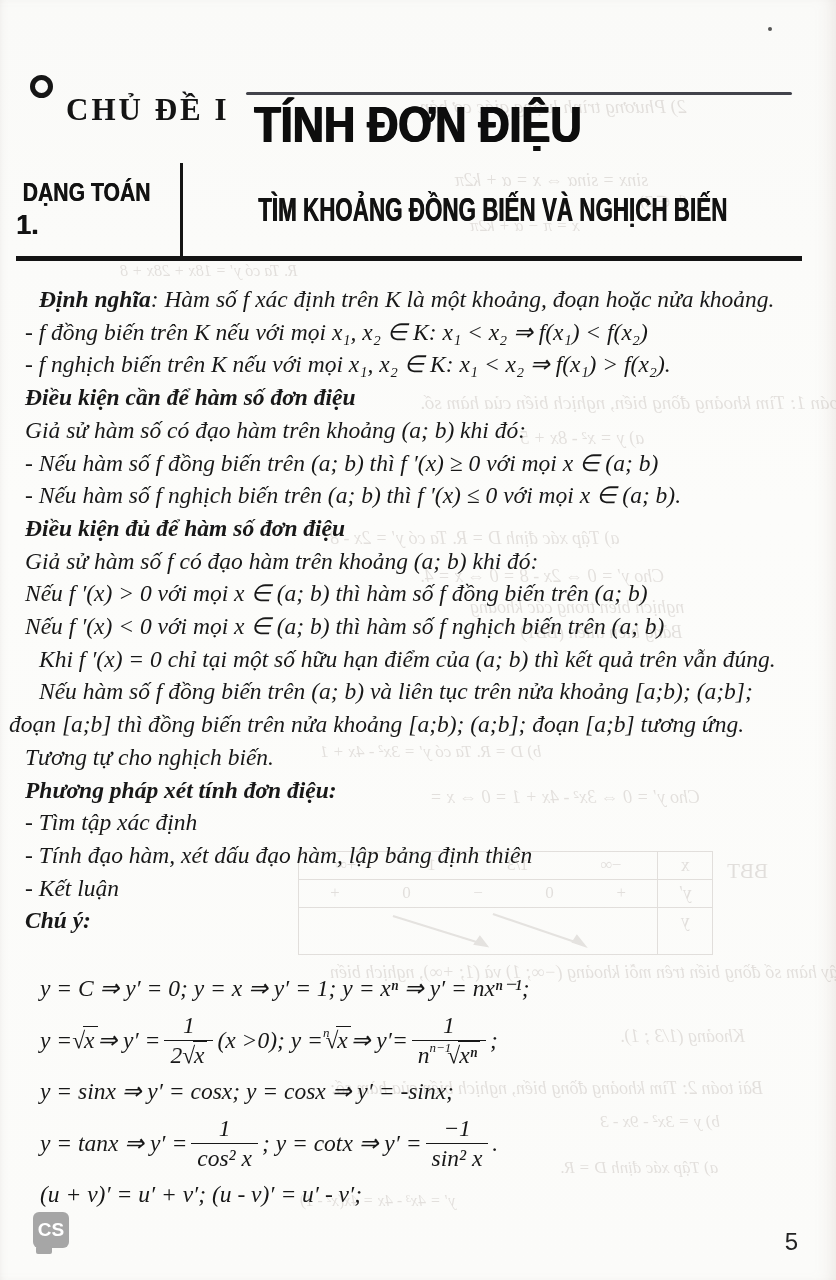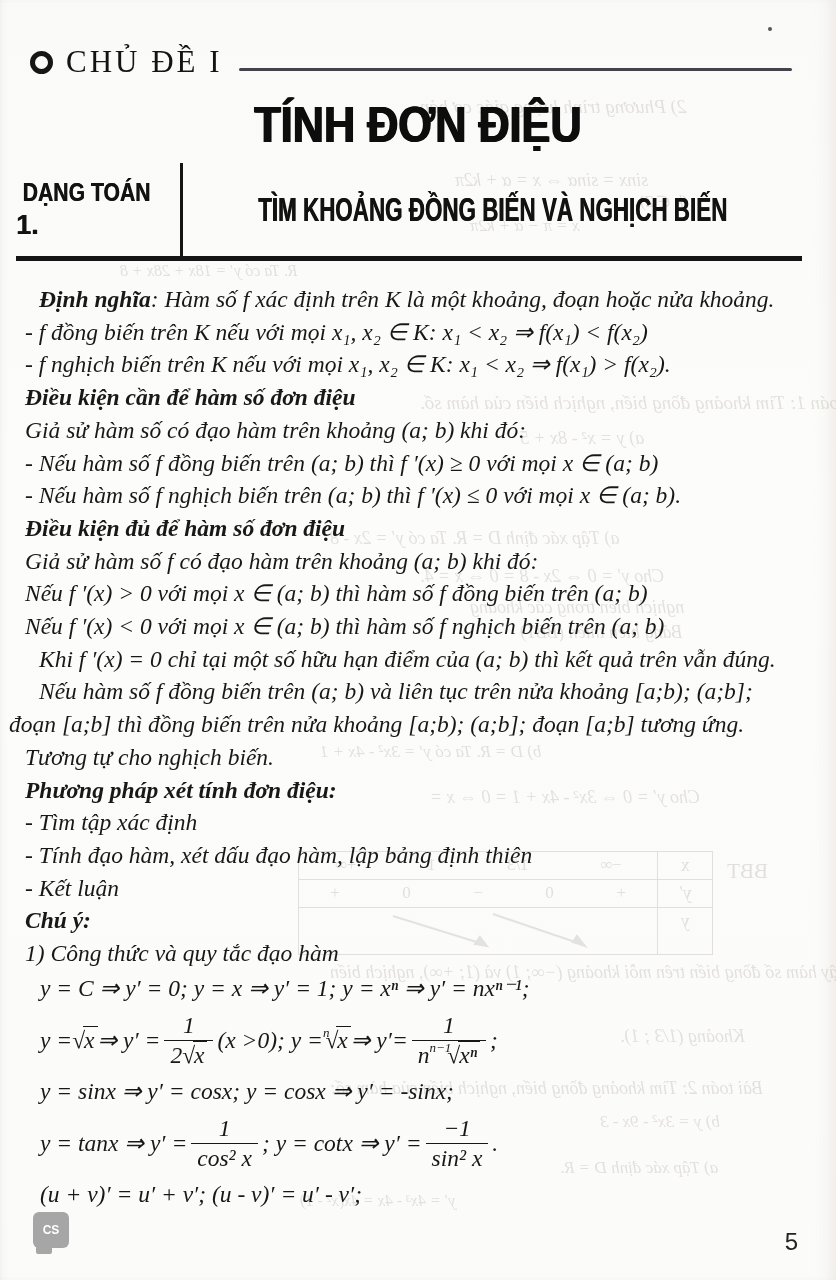--- a/index.html
+++ b/index.html
@@ -20,21 +20,21 @@
   .bt-table{flex:1; border:1.5px solid currentColor;}
   .bt-row{display:flex; border-bottom:1px solid currentColor;}
   .bt-row:last-child{border-bottom:none;}
   .bt-head{width:54px; border-right:1.5px solid currentColor; text-align:center; font-size:18px; padding:3px 0;}
   .bt-cells{flex:1; display:flex; justify-content:space-around; font-size:17px; padding:3px 0;}
   .bt-arrows{height:46px; flex:1;}
 
   
   .chapter-header{position:absolute; top:44px; left:30px; right:44px; display:flex; align-items:center; z-index:2;}
   .circle-icon{width:13px; height:13px; border:5px solid #161616; border-radius:50%; flex:0 0 auto;}
-  .chapter-title{font-weight:normal; font-size:31px; letter-spacing:3px; margin-left:13px; color:#141414; white-space:nowrap;}
+  .chapter-title{font-weight:bold; font-size:31px; letter-spacing:3px; margin-left:13px; color:#141414; white-space:nowrap;margin-top:48px;}
   .header-rule{flex:1; height:3px; background:#42434b; margin-left:16px; margin-top:14px; border-radius:2px;}
 
   
   .main-title{position:absolute; top:96px; left:0; width:100%; margin:0; text-align:center; z-index:2;
     font-family:"Liberation Sans", sans-serif; font-weight:bold; font-size:45px; color:#0d0d0d;
     transform:scale(.96,1.12); transform-origin:center top; letter-spacing:0px;
     text-shadow:.8px 0 0 #0d0d0d, -.8px 0 0 #0d0d0d;}
 
   
   .dang-toan{position:absolute; top:163px; left:16px; right:34px; height:93px; display:flex;
@@ -65,21 +65,21 @@
   .frac .num{display:block; border-bottom:1.8px solid #181818; padding:0 6px 1px;}
   .frac .den{display:block; padding:1px 6px 0;text-align:center;}
   .sqrt{display:inline; white-space:nowrap;}
   .sqrt .idx{font-size:13px; font-style:italic; position:relative; top:-2px; margin-right:-4px;}
   .sqrt .sign{font-style:normal;}
   .sqrt .rad{border-top:1.8px solid #181818; padding:0 3px 0 1px; margin-left:-2px;}
 
   
   .footer{position:absolute; left:33px; top:1212px; display:flex; align-items:center; z-index:2;}
   .cs-badge{position:relative; width:36px; height:36px; background:#a6a6a6; border-radius:6px;
-    color:#fff; font-family:"Liberation Sans", sans-serif; font-weight:bold; font-size:12px;
+    color:#fff; font-family:"Liberation Sans", sans-serif; font-weight:bold; font-size:19px;
     display:flex; align-items:center; justify-content:center;}
   .cs-badge::after{content:""; position:absolute; bottom:-6px; left:3px; width:16px; height:8px;
     background:#a6a6a6; border-radius:2px;}
   .footer-text{margin-left:15px; font-family:"Liberation Sans", sans-serif; font-size:28px; color:#b9b9b9;}
   .page-number{position:absolute; right:38px; top:1228px; font-family:"Liberation Sans", sans-serif;
     font-size:24px; color:#232323; z-index:2;}
 </style>
 </head>
 <body>
 
@@ -174,21 +174,20 @@
       <div class="line">Nếu f ′(x) &lt; 0 với mọi x ∈ (a; b) thì hàm số f nghịch biến trên (a; b)</div>
       <div class="line indent">Khi f ′(x) = 0 chỉ tại một số hữu hạn điểm của (a; b) thì kết quả trên vẫn đúng.</div>
       <div class="line indent">Nếu hàm số f đồng biến trên (a; b) và liên tục trên nửa khoảng [a;b); (a;b];</div>
       <div class="line outdent">đoạn [a;b] thì đồng biến trên nửa khoảng [a;b); (a;b]; đoạn [a;b] tương ứng.</div>
       <div class="line">Tương tự cho nghịch biến.</div>
       <div class="line"><span class="lead">Phương pháp xét tính đơn điệu:</span></div>
       <div class="line">- Tìm tập xác định</div>
       <div class="line">- Tính đạo hàm, xét dấu đạo hàm, lập bảng định thiên</div>
       <div class="line">- Kết luận</div>
       <div class="line"><span class="lead">Chú ý:</span></div>
-      <div class="line">1) Công thức và quy tắc đạo hàm</div>
     </main>
 
   <section class="formulas" id="formulas">
       <div class="f-line"><span class="seg">y = C ⇒ y′ = 0; y = x ⇒ y′ = 1; y = xⁿ ⇒ y′ = nxⁿ⁻¹;</span></div>
       <div class="f-line tall">
         <span class="seg">y = </span>
         <span class="sqrt"><span class="sign">√</span><span class="rad"><span class="seg">x</span></span></span>
         <span class="seg">  ⇒ y′ = </span>
         <span class="frac">
           <span class="num"><span class="seg">1</span></span>

